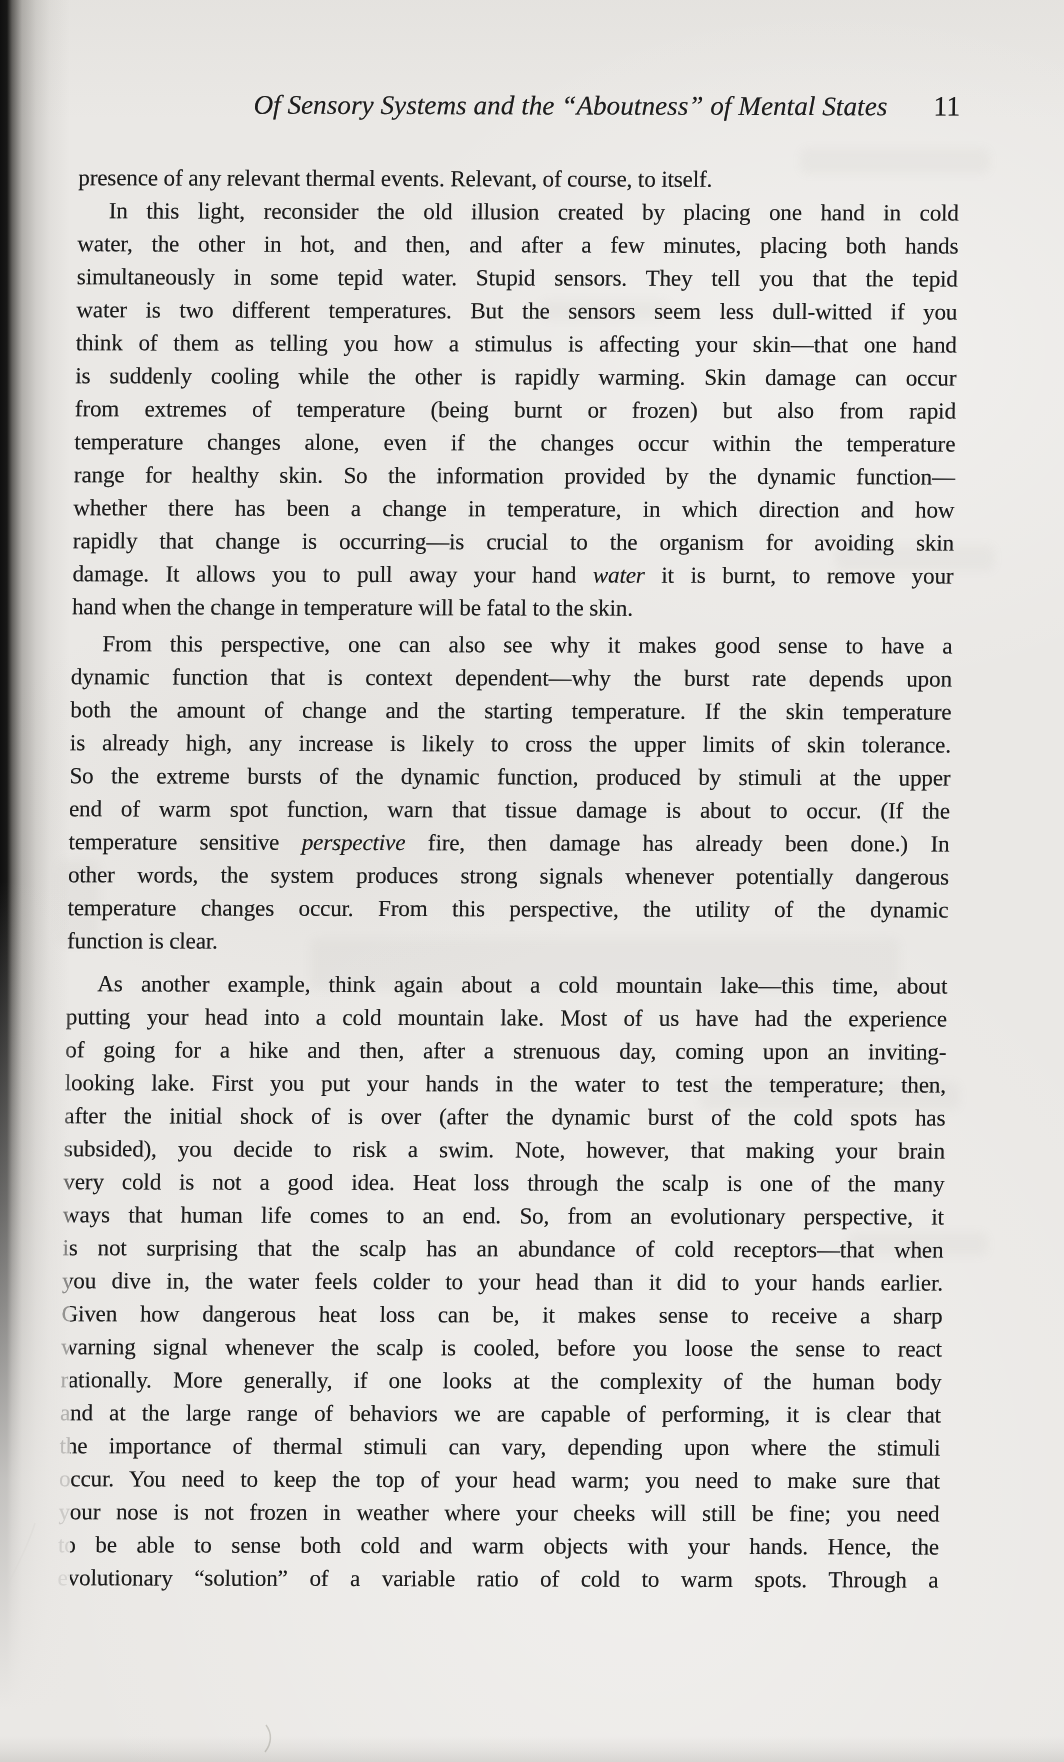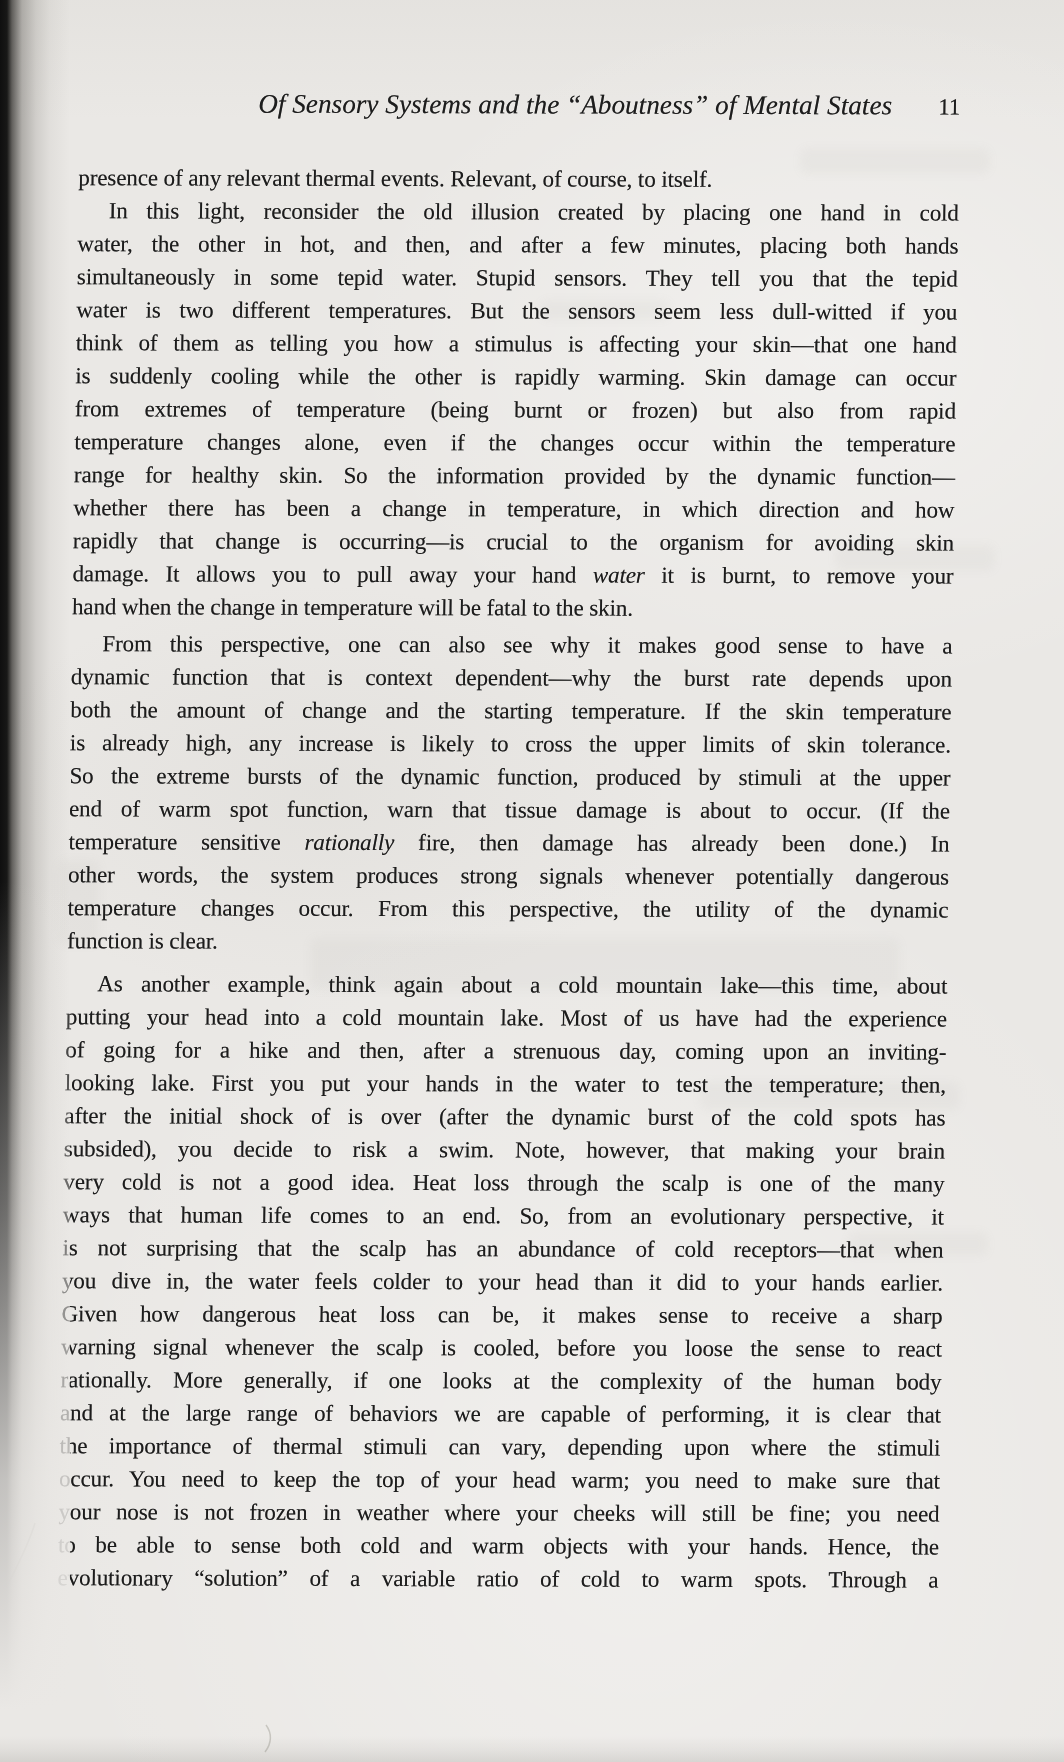--- a/index.html
+++ b/index.html
@@ -40,21 +40,21 @@
   .running-header{
     position:absolute;top:88px;left:0;right:102px;
     display:flex;justify-content:flex-end;align-items:baseline;gap:46px;
     color:#1d1d1d;
   }
   .running-header .title{
     font-style:italic;font-size:27px;letter-spacing:0.1px;white-space:nowrap;
     text-shadow:0 0 0.5px rgba(25,25,25,0.55);
   }
   .running-header .pagenum{
-    font-style:normal;font-size:23px;
+    font-style:normal;font-size:28px;
     text-shadow:0 0 0.5px rgba(25,25,25,0.55);
   }
   .body-text{
     position:absolute;top:161px;left:81px;width:881px;
     font-size:23px;line-height:33px;letter-spacing:-0.1px;
     color:#1c1c1c;
     text-shadow:0 0 0.5px rgba(28,28,28,0.55);
   }
   .line{text-align:justify;text-align-last:justify;}
   .line.last{text-align-last:left;}
@@ -94,21 +94,21 @@
       <div class="line" style="">whether there has been a change in temperature, in which direction and how</div>
       <div class="line" style="">rapidly that change is occurring—is crucial to the organism for avoiding skin</div>
       <div class="line" style="">damage. It allows you to pull away your hand <i>water</i> it is burnt, to remove your</div>
       <div class="line last" style="">hand when the change in temperature will be fatal to the skin.</div>
       <div class="line indent" style="margin-top: 4px;">From this perspective, one can also see why it makes good sense to have a</div>
       <div class="line" style="">dynamic function that is context dependent—why the burst rate depends upon</div>
       <div class="line" style="">both the amount of change and the starting temperature. If the skin temperature</div>
       <div class="line" style="">is already high, any increase is likely to cross the upper limits of skin tolerance.</div>
       <div class="line" style="">So the extreme bursts of the dynamic function, produced by stimuli at the upper</div>
       <div class="line" style="">end of warm spot function, warn that tissue damage is about to occur. (If the</div>
-      <div class="line" style="">temperature sensitive <i>rationally</i> fire, then damage has already been done.) In</div>
+      <div class="line" style="">temperature sensitive <i>perspective</i> fire, then damage has already been done.) In</div>
       <div class="line" style="">other words, the system produces strong signals whenever potentially dangerous</div>
       <div class="line" style="">temperature changes occur. From this perspective, the utility of the dynamic</div>
       <div class="line last" style="">function is clear.</div>
       <div class="line indent" style="margin-top: 10px;">As another example, think again about a cold mountain lake—this time, about</div>
       <div class="line" style="">putting your head into a cold mountain lake. Most of us have had the experience</div>
       <div class="line" style="">of going for a hike and then, after a strenuous day, coming upon an inviting-</div>
       <div class="line" style="">looking lake. First you put your hands in the water to test the temperature; then,</div>
       <div class="line" style="">after the initial shock of is over (after the dynamic burst of the cold spots has</div>
       <div class="line" style="">subsided), you decide to risk a swim. Note, however, that making your brain</div>
       <div class="line" style="">very cold is not a good idea. Heat loss through the scalp is one of the many</div>

